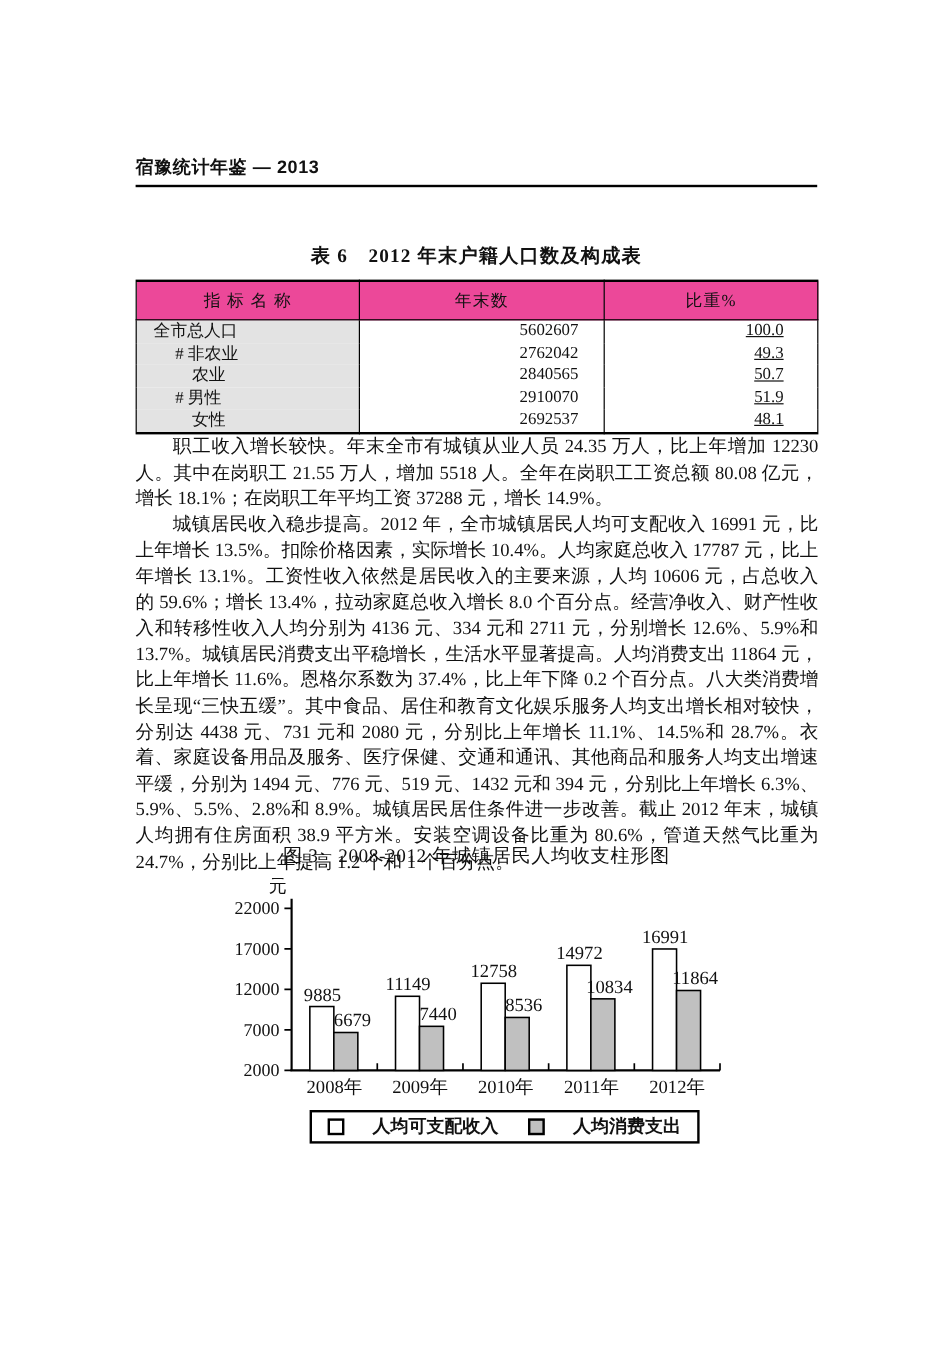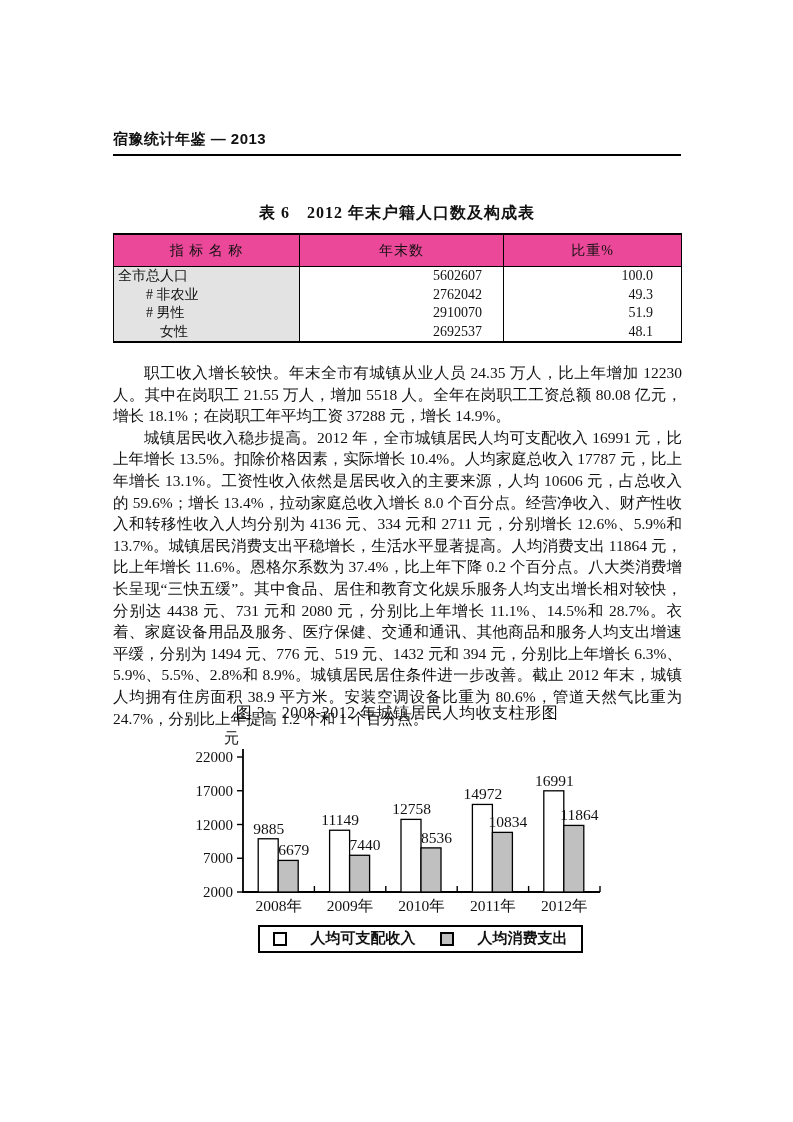--- a/index.html
+++ b/index.html
@@ -15,23 +15,23 @@
                font-size:16px;font-weight:bold;letter-spacing:1px;}
 
   table.pop{position:absolute;left:113px;top:233px;width:568px;border-collapse:collapse;
             table-layout:fixed;font-size:14px;
             border-top:2px solid #000;border-bottom:2px solid #000;}
   table.pop col.c1{width:186px;} table.pop col.c2{width:204px;} table.pop col.c3{width:178px;}
   table.pop th{background:#ec4899;font-weight:normal;height:29px;letter-spacing:1px;
                border:1px solid #000;border-top:none;}
   table.pop td{height:18.5px;border-left:1px solid #000;border-right:1px solid #000;padding:0;}
   table.pop td.c1{background:#e3e3e3;}
-  table.pop td.ind0{padding-left:4px;} table.pop td.ind1{padding-left:32px;} table.pop td.ind2{padding-left:46px;}
+  table.pop td.ind0{padding-left:14px;} table.pop td.ind1{padding-left:32px;} table.pop td.ind2{padding-left:46px;}
   table.pop td.c2{text-align:right;padding-right:21px;}
-  table.pop td.c3{text-align:right;padding-right:28px;}
+  table.pop td.c3{text-align:right;padding-right:28px;text-decoration:underline;}
 
   .text-block{position:absolute;left:113px;top:362px;width:569px;}
   .text-block p{margin:0;font-size:15.5px;line-height:21.6px;text-align:justify;text-indent:2em;}
 
   .chart-title{position:absolute;left:113px;top:703px;width:568px;text-align:center;
                font-size:16px;font-weight:normal;letter-spacing:.5px;}
 
   .chart{position:absolute;left:195px;top:731px;width:450px;}
   .chart svg{display:block;}
   .tick{font:15px "Liberation Serif","DejaVu Serif",serif;fill:#111;}
@@ -72,20 +72,25 @@
     <tbody id="table-body">
         <tr>
           <td class="c1 ind0">全市总人口</td>
           <td class="c2">5602607</td>
           <td class="c3">100.0</td>
         </tr>
         <tr>
           <td class="c1 ind1"># 非农业</td>
           <td class="c2">2762042</td>
           <td class="c3">49.3</td>
+        </tr>
+        <tr>
+          <td class="c1 ind2">农业</td>
+          <td class="c2">2840565</td>
+          <td class="c3">50.7</td>
         </tr>
         <tr>
           <td class="c1 ind1"># 男性</td>
           <td class="c2">2910070</td>
           <td class="c3">51.9</td>
         </tr>
         <tr>
           <td class="c1 ind2">女性</td>
           <td class="c2">2692537</td>
           <td class="c3">48.1</td>

